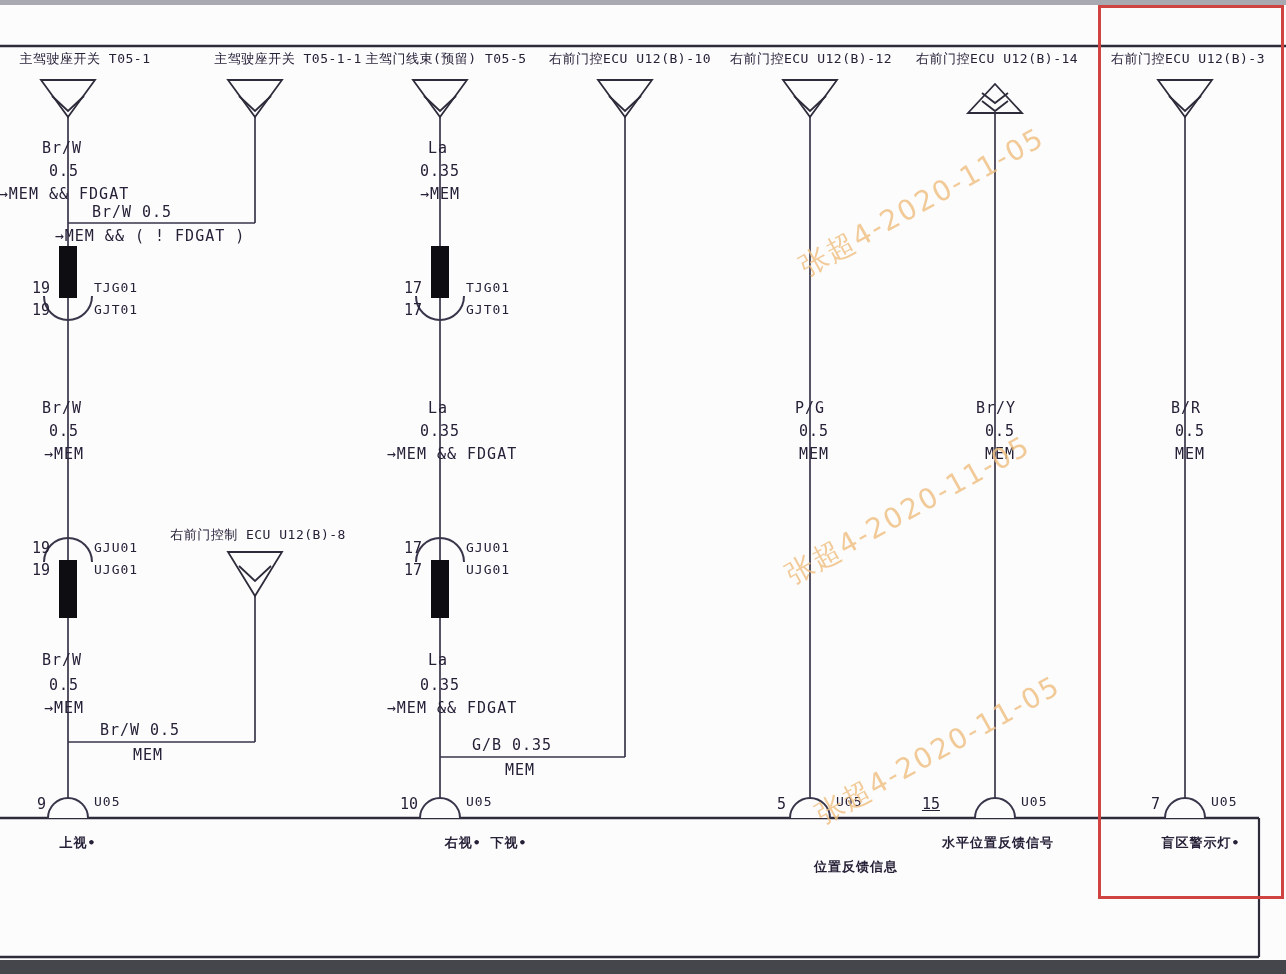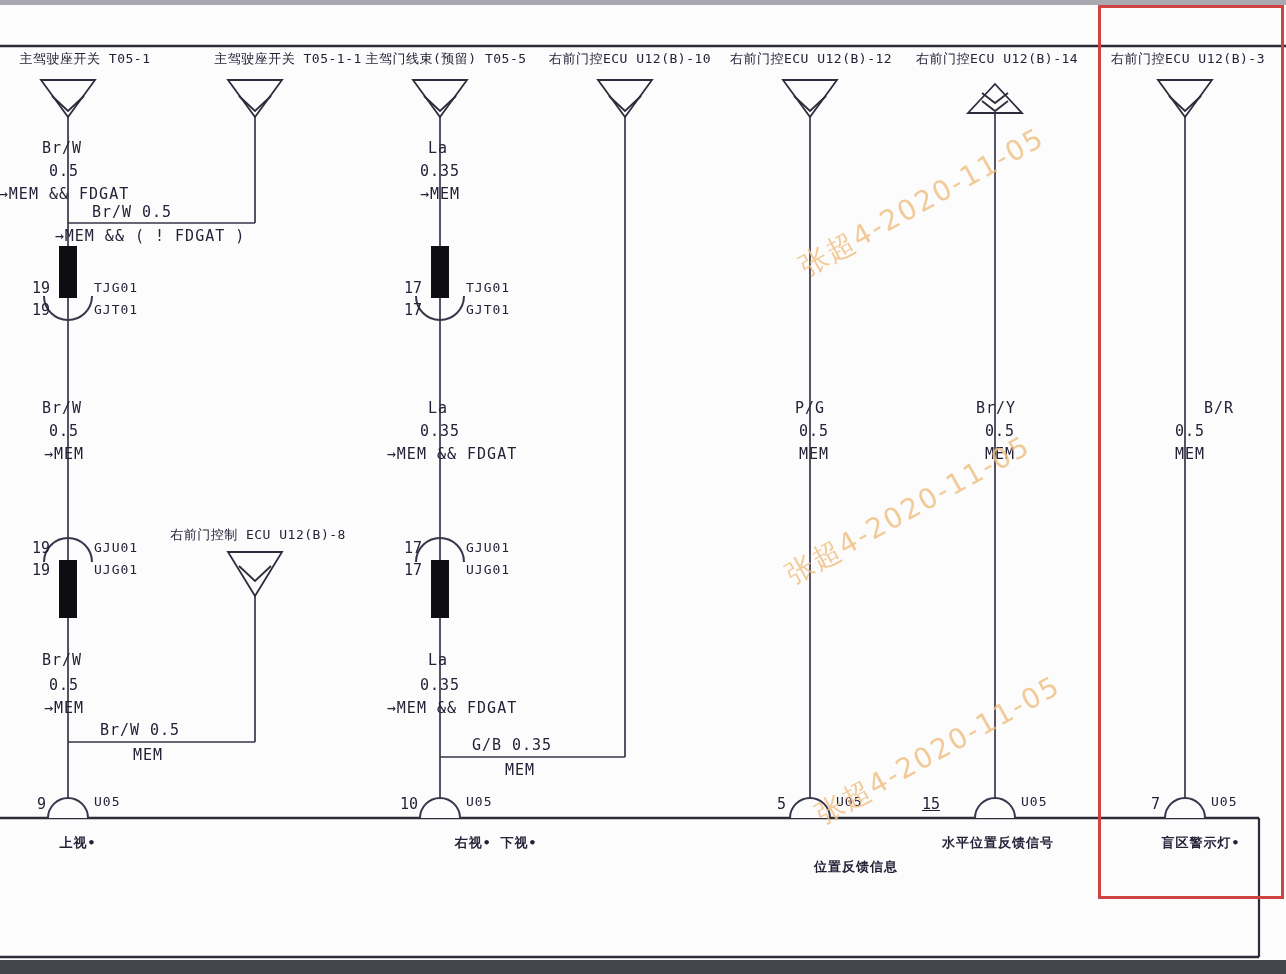--- a/index.html
+++ b/index.html
@@ -178,31 +178,31 @@
     <span class="lbl pin-name" style="left:466px;top:541px;">GJU01</span>
     <span class="lbl pin-num" style="left:396px;top:563px;width:26px;">17</span>
     <span class="lbl pin-name" style="left:466px;top:563px;">UJG01</span>
 
     <span class="lbl ctr wire" style="left:810px;top:401px;">P/G</span>
     <span class="lbl ctr wire" style="left:814px;top:424px;">0.5</span>
     <span class="lbl ctr wire" style="left:814px;top:447px;">MEM</span>
     <span class="lbl ctr wire" style="left:996px;top:401px;">Br/Y</span>
     <span class="lbl ctr wire" style="left:1000px;top:424px;">0.5</span>
     <span class="lbl ctr wire" style="left:1000px;top:447px;">MEM</span>
-    <span class="lbl ctr wire" style="left:1186px;top:401px;margin-left:33px;">B/R</span>
+    <span class="lbl ctr wire" style="left:1186px;top:401px;">B/R</span>
     <span class="lbl ctr wire" style="left:1190px;top:424px;">0.5</span>
     <span class="lbl ctr wire" style="left:1190px;top:447px;">MEM</span>
 
     <span class="lbl pin-num" style="left:22px;top:797px;width:24px;">9</span>
     <span class="lbl pin-name" style="left:94px;top:795px;">U05</span>
     <span class="lbl ctr blabel" style="left:78px;top:836px;">上视•</span>
 
     <span class="lbl pin-num" style="left:388px;top:797px;width:30px;">10</span>
     <span class="lbl pin-name" style="left:466px;top:795px;">U05</span>
-    <span class="lbl ctr blabel" style="left:496px;top:836px;">右视• 下视•</span>
+    <span class="lbl ctr blabel" style="left:486px;top:836px;">右视• 下视•</span>
 
     <span class="lbl pin-num" style="left:762px;top:797px;width:24px;">5</span>
     <span class="lbl pin-name" style="left:836px;top:795px;">U05</span>
     <span class="lbl ctr blabel" style="left:856px;top:836px;margin-top:24px;">位置反馈信息</span>
 
     <span class="lbl pin-num" style="left:910px;top:797px;width:30px;text-decoration:underline;">15</span>
     <span class="lbl pin-name" style="left:1021px;top:795px;">U05</span>
     <span class="lbl ctr blabel" style="left:998px;top:836px;">水平位置反馈信号</span>
 
     <span class="lbl pin-num" style="left:1136px;top:797px;width:24px;">7</span>

